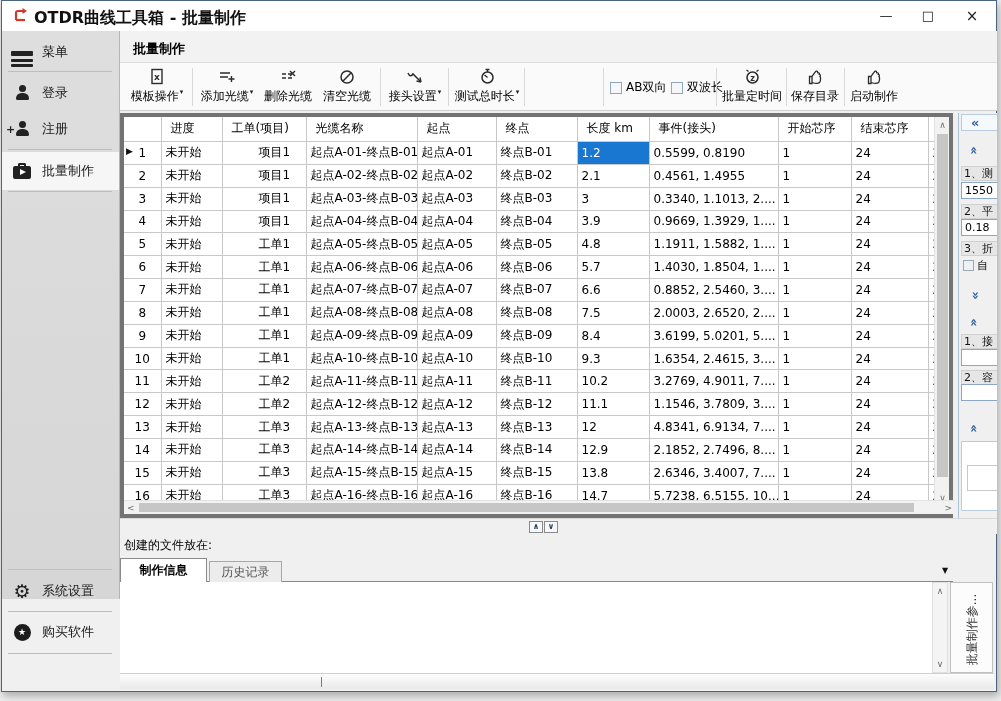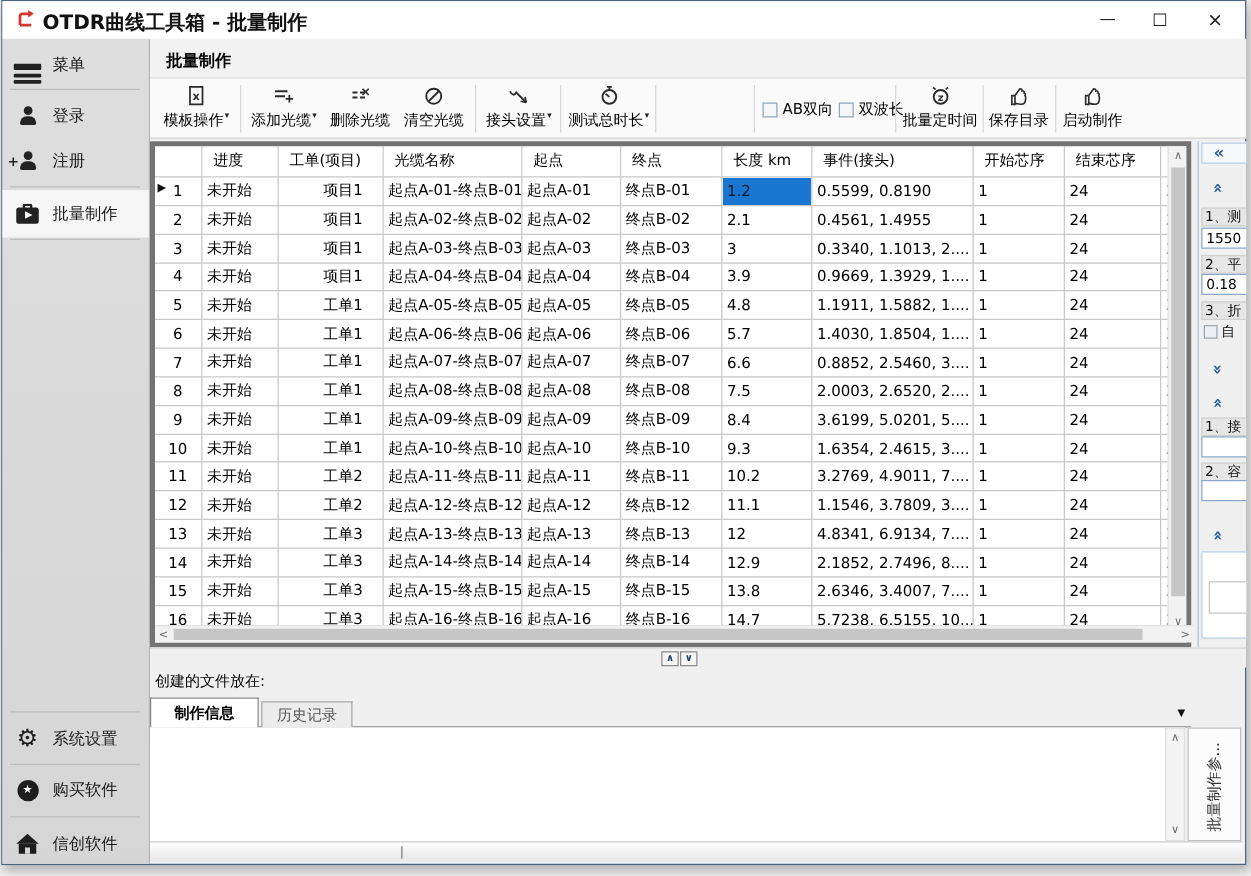--- a/index.html
+++ b/index.html
@@ -10,21 +10,21 @@
 
   
   .titlebar { position:absolute; left:0; top:0; width:100%; height:30px; background:#fff; }
   .appicon { position:absolute; left:10px; top:6px; width:18px; height:18px; }
   .apptitle { position:absolute; left:32px; top:7px; font-size:16px; font-weight:600; color:#111; }
   .wbtn { position:absolute; top:0; width:40px; height:30px; text-align:center; line-height:30px;
           font-size:13px; color:#222; cursor:default; }
   .wbtn.min { right:90px; } .wbtn.max { right:48px; } .wbtn.close { right:4px; font-size:15px; }
 
   
-  .sidebar { position:absolute; left:0; top:30px; width:118px; height:660px;
+  .sidebar { position:absolute; left:0; top:30px; width:118px; height:568px;
              background:linear-gradient(#dedede,#d6d6d6); border-right:1px solid #b5b5b5; }
   .sitem { position:absolute; left:0; width:117px; height:36px; display:flex; align-items:center; }
   .sitem .lbl { font-size:13px; color:#1a1a1a; }
   .sitem .ic { width:40px; display:flex; justify-content:center; align-items:center; }
   .ssep { position:absolute; left:6px; width:104px; border-top:1px solid #bdbdbd; }
   .sitem.active { background:#f6f6f6; }
   .bars span { display:block; width:22px; height:3px; background:#222; margin:2.5px 0; border-radius:1px; }
   .person { position:relative; width:16px; height:16px; }
   .person .h { position:absolute; left:4.5px; top:0; width:7px; height:7px; border-radius:50%; background:#222; }
   .person .b { position:absolute; left:1.5px; top:8px; width:13px; height:7px; border-radius:7px 7px 2px 2px; background:#222; }
@@ -59,21 +59,21 @@
   .tr { display:table-row; height:22.85px; }
   .tr.hd { height:24px; }
   .td { display:table-cell; border-right:1px solid #c8c8c8; border-bottom:1px solid #c8c8c8;
         font-size:12px; color:#000; padding:2px 4px; white-space:nowrap; overflow:hidden; vertical-align:middle; }
   .tr.hd .td { padding-left:9px; font-weight:500; }
   .c0{width:37px;} .c1{width:61px;} .c2{width:84px;padding-left:36px;} .c3{width:111px;} .c4{width:79px;}
   .c5{width:81px;} .c6{width:72px;} .c7{width:129px;} .c8{width:73px;} .c9{width:77px;} .c10{width:12px;}
   .td.c0 { position:relative; text-align:center; padding:2px 1px; }
   .rowarrow { position:absolute; left:2px; top:4px; font-size:9px; color:#111; visibility:hidden; }
   .rows .tr:first-child .rowarrow { visibility:visible; }
-  .rows .tr:first-child .td.c6 { background:#1977d2; color:#0f172a; }
+  .rows .tr:first-child .td.c6 { background:#1977d2; color:#ffffff; }
 
   
   .vscroll { position:absolute; right:0; top:0; width:15px; height:389px; background:#f2f2f2; border-left:1px solid #e2e2e2; }
   .hscroll { position:absolute; left:0; bottom:0; width:831px; height:14px; background:#f2f2f2; border-top:1px solid #e2e2e2; }
   .sarrow { position:absolute; color:#6b6b6b; font-size:9px; text-align:center; }
   .thumb { position:absolute; background:#c6c6c6; }
 
   
   .rpanel { position:absolute; left:956px; top:112px; width:39px; height:405px; overflow:hidden; background:#f0f0f0; border-left:1px solid #aac3da; }
   .rp { position:absolute; left:2px; width:52px; }
@@ -176,30 +176,20 @@
       <span class="lbl">系统设置</span>
     </div>
     <div class="ssep" style="top:580px;"></div>
     <div class="sitem" style="top:583px;">
       <span class="ic">
             <span class="cstar">★</span>
           </span>
       <span class="lbl">购买软件</span>
     </div>
     <div class="ssep" style="top:622px;"></div>
-    <div class="sitem" style="top:626px;">
-      <span class="ic">
-            <span class="home">
-              <span class="roof"></span>
-              <span class="base"></span>
-              <span class="door"></span>
-            </span>
-          </span>
-      <span class="lbl">信创软件</span>
-    </div>
   </div>
 
   <div class="pagehdr">
     <span class="t">批量制作</span>
   </div>
 
   <div class="toolbar">
     <div class="tbtn" style="left:6px;width:62px;">
       <span class="ico">
         <svg class="tico" width="16" height="17" viewBox="0 0 16 17">

